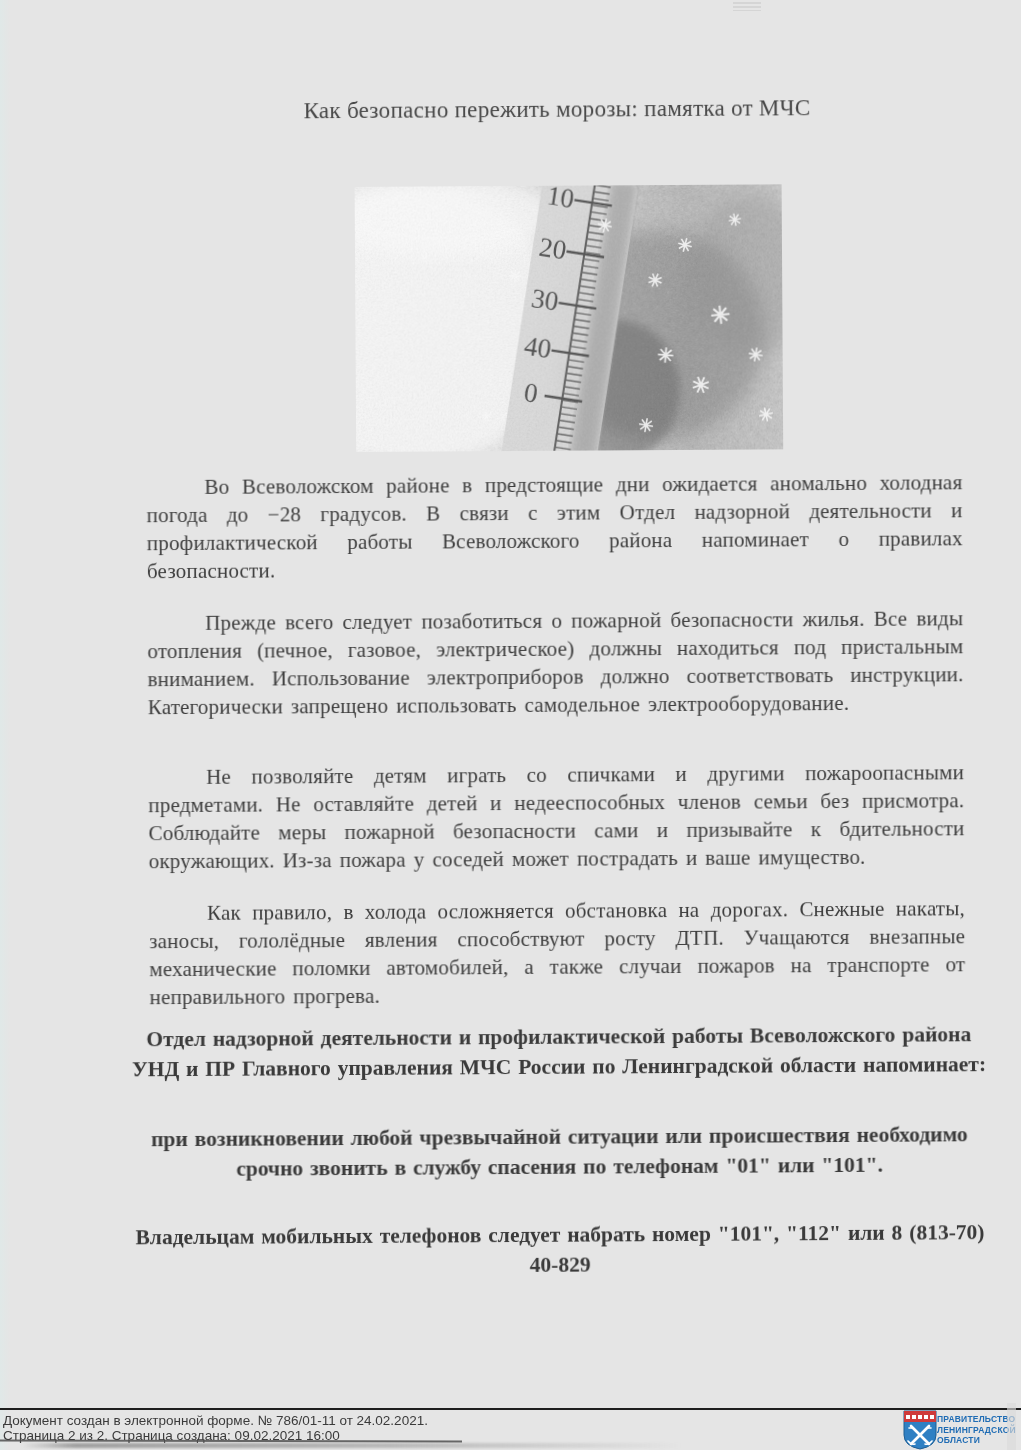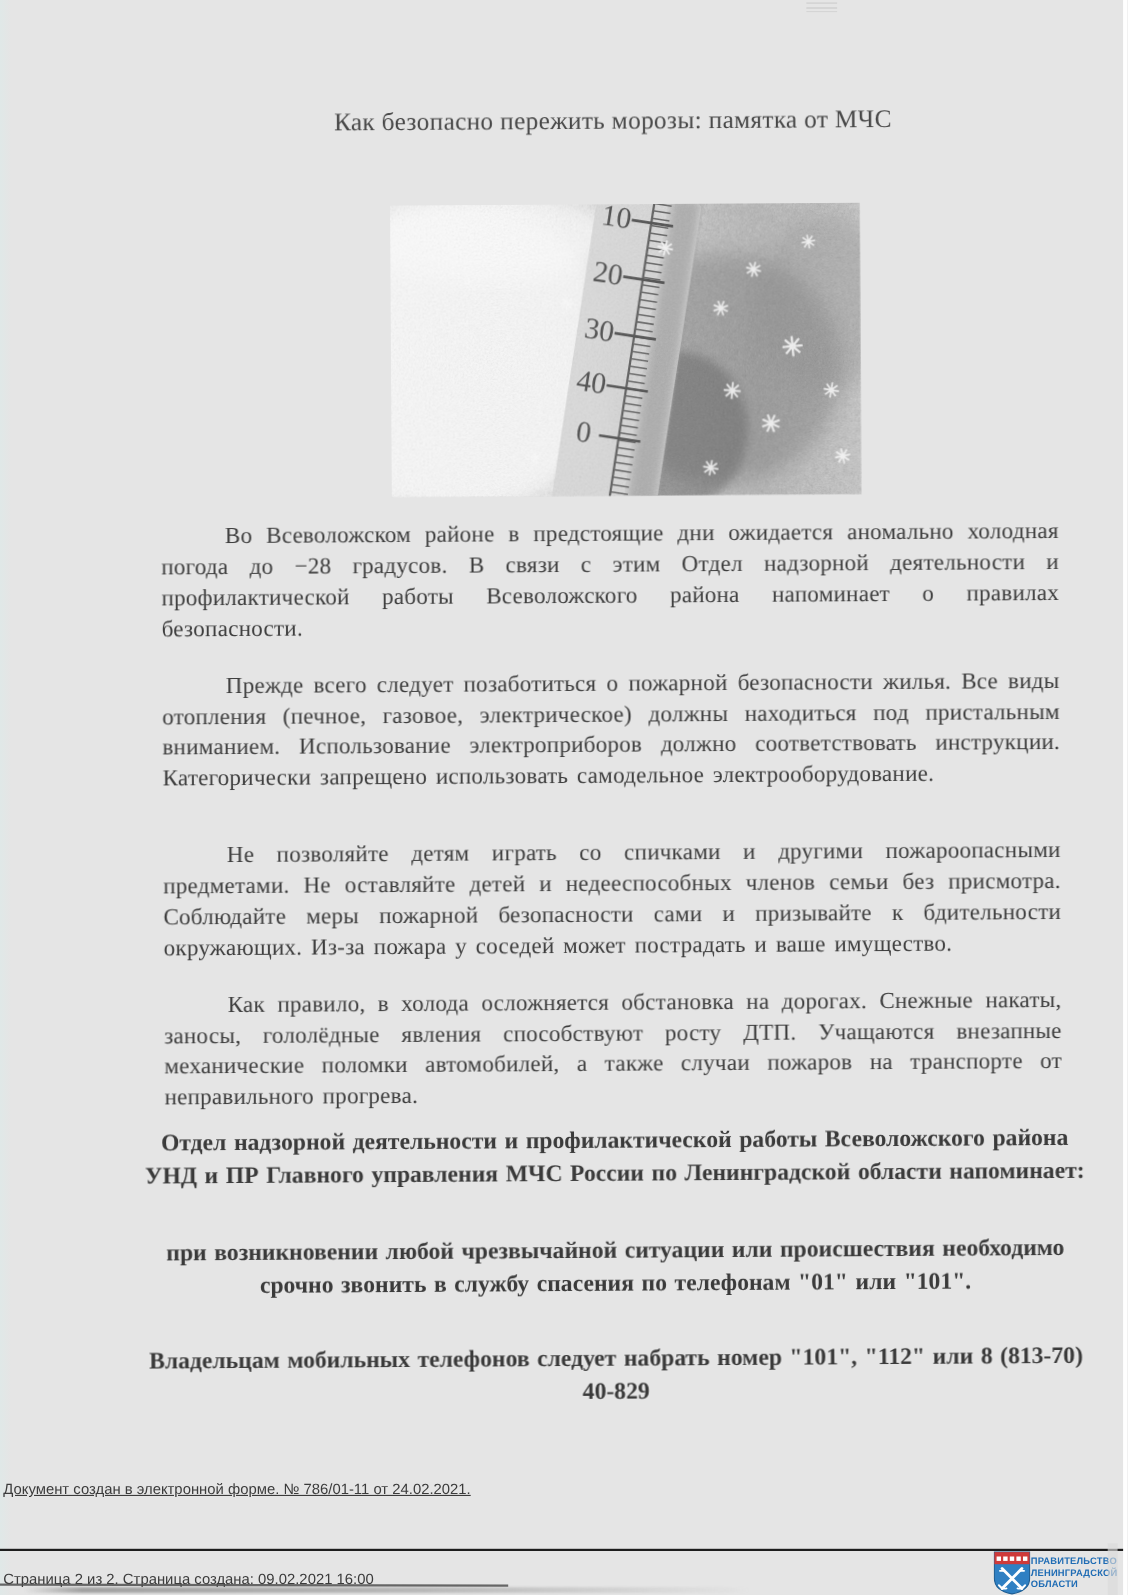--- a/index.html
+++ b/index.html
@@ -33,21 +33,21 @@
 
   .emph{position:absolute;left:128px;width:856px;font-size:21.5px;line-height:30px;
     font-weight:bold;text-align:center;color:#3a3a3a;word-spacing:1.5px;
     filter:blur(.25px);}
   .e1{top:1000px;} .e2{top:1100px;} .e3{top:1198px;}
 
   
   .footer-divider{position:absolute;left:0;top:1408px;width:1025px;height:2px;background:#1d1d1d;}
   .footer-text{position:absolute;left:3px;font-family:"Liberation Sans", sans-serif;
     font-size:13.5px;line-height:15px;color:#3b3b3b;}
-  .ft1{top:1346px;text-decoration:underline;} .ft2{top:1428px;}
+  .ft1{top:1413px;} .ft2{top:1428px;}
   .strike-line{position:absolute;left:0;top:1440px;width:462px;height:2px;background:#4f4f4f;
     transform:rotate(.12deg);opacity:.85;}
   .bottom-smudge{position:absolute;left:22px;top:1443px;width:660px;height:5px;filter:blur(1.2px);
     background:linear-gradient(90deg,rgba(120,120,120,0) 0%,rgba(105,105,105,.55) 8%,
       rgba(130,130,130,.45) 55%,rgba(160,160,160,0) 100%);}
 
   .gov-logo{position:absolute;left:903px;top:1410px;display:flex;align-items:center;gap:0;}
   .logo-text{font-family:"Liberation Sans", sans-serif;font-weight:bold;font-size:8.5px;
     line-height:10.5px;color:#1f6cb4;letter-spacing:.2px;}
 </style>

